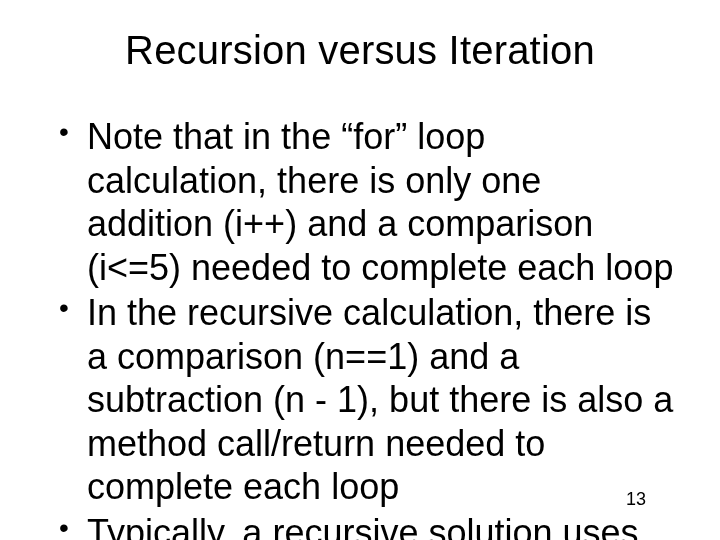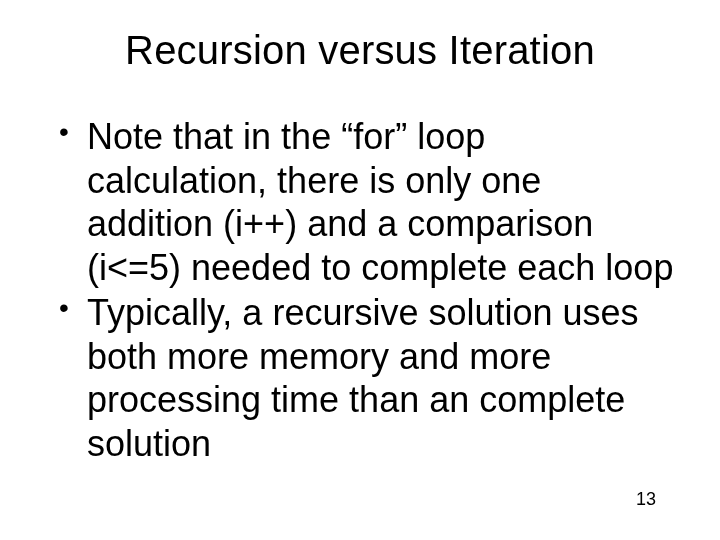--- a/index.html
+++ b/index.html
@@ -49,30 +49,31 @@
   ul.bullets > li::before {
     content: "•";
     position: absolute;
     left: 4px;
     top: 0;
     font-size: 28px;
     line-height: 1.21;
   }
   .pagenum {
     position: absolute;
-    right: 64px;
+    right: 74px;
     bottom: 30px;
     font-size: 18px;
   }
 </style>
 </head>
 <body>
 
 <div class="slide">
   <div class="title">Recursion versus Iteration</div>
   <div class="body">
     <ul class="bullets">
       <li>Note that in the “for” loop calculation, there is only one addition (i++) and a comparison (i&lt;=5) needed to complete each loop</li>
+      <li>In the recursive calculation, there is a comparison (n==1) and a subtraction (n - 1), but there is also a method call/return needed to complete each loop</li>
       <li>Typically, a recursive solution uses both more memory and more processing time than an complete solution</li>
     </ul>
   </div>
   <div class="pagenum">13</div>
 </div>
 
 </body></html>

